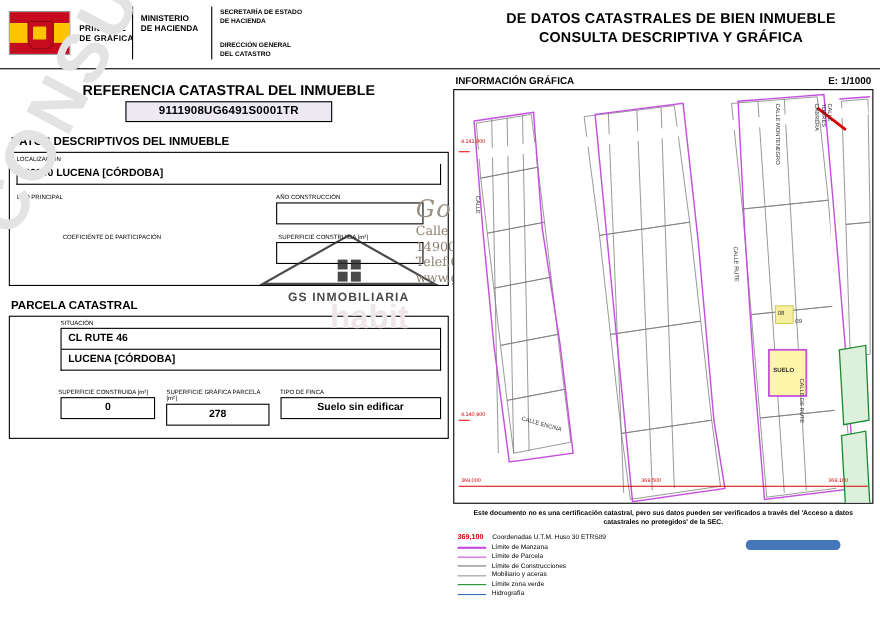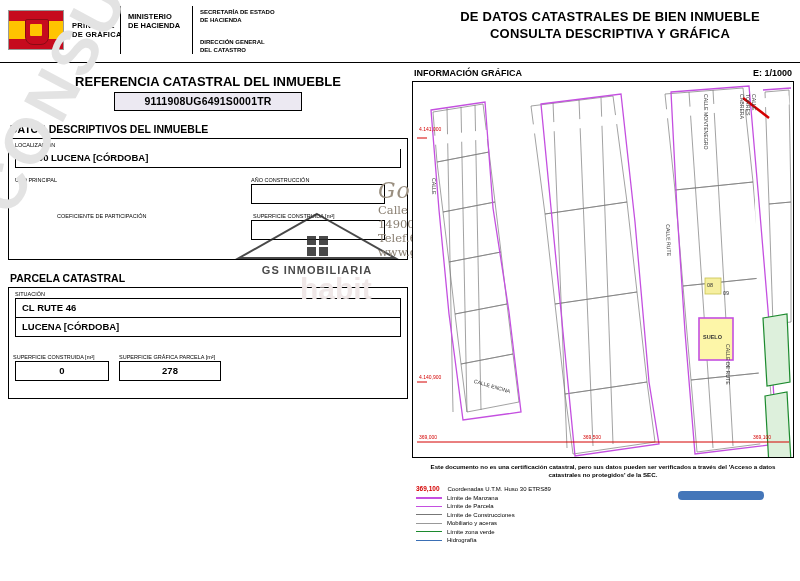--- a/index.html
+++ b/index.html
@@ -148,40 +148,46 @@
           <div class="lab-out" style="margin-left:12px;">SUPERFICIE CONSTRUIDA [m²]</div>
           <div style="border:1px solid #000;margin:0 6px 0 10px;">
             <div class="val center">&nbsp;</div>
           </div>
         </div>
       </div>
     </div>
 
     <div class="sec-title">PARCELA CATASTRAL</div>
 
-    <div class="panel" style="height:110px;">
+    <div class="panel" style="height:110px;padding-left:40px;">
       <div class="lab-out">SITUACIÓN</div>
       <div style="border:1px solid #000;margin:0 6px;">
         <div class="val">CL RUTE 46</div>
       </div>
       <div style="border:1px solid #000;border-top:none;margin:0 6px;">
         <div class="val">LUCENA [CÓRDOBA]</div>
       </div>
 
       <div class="row" style="margin-top:14px;">
         <div style="width:100px;">
           <div class="lab-out" style="margin-left:4px;">SUPERFICIE CONSTRUIDA [m²]</div>
           <div style="border:1px solid #000;margin:0 0 0 6px;">
             <div class="val center">0</div>
           </div>
         </div>
         <div style="width:112px;">
           <div class="lab-out" style="margin-left:10px;">SUPERFICIE GRÁFICA PARCELA [m²]</div>
           <div style="border:1px solid #000;margin:0 0 0 10px;">
             <div class="val center">278</div>
+          </div>
+        </div>
+        <div style="width:176px;">
+          <div class="lab-out" style="margin-left:10px;">TIPO DE FINCA</div>
+          <div style="border:1px solid #000;margin:0 6px 0 10px;">
+            <div class="val center">Suelo sin edificar</div>
           </div>
         </div>
       </div>
     </div>
   </div>
 
   <div class="wm-consulta">CONSULTA</div>
 
   <div class="wm-logo">
     <svg viewBox="0 0 175 70" width="175" height="70" aria-hidden="true">

